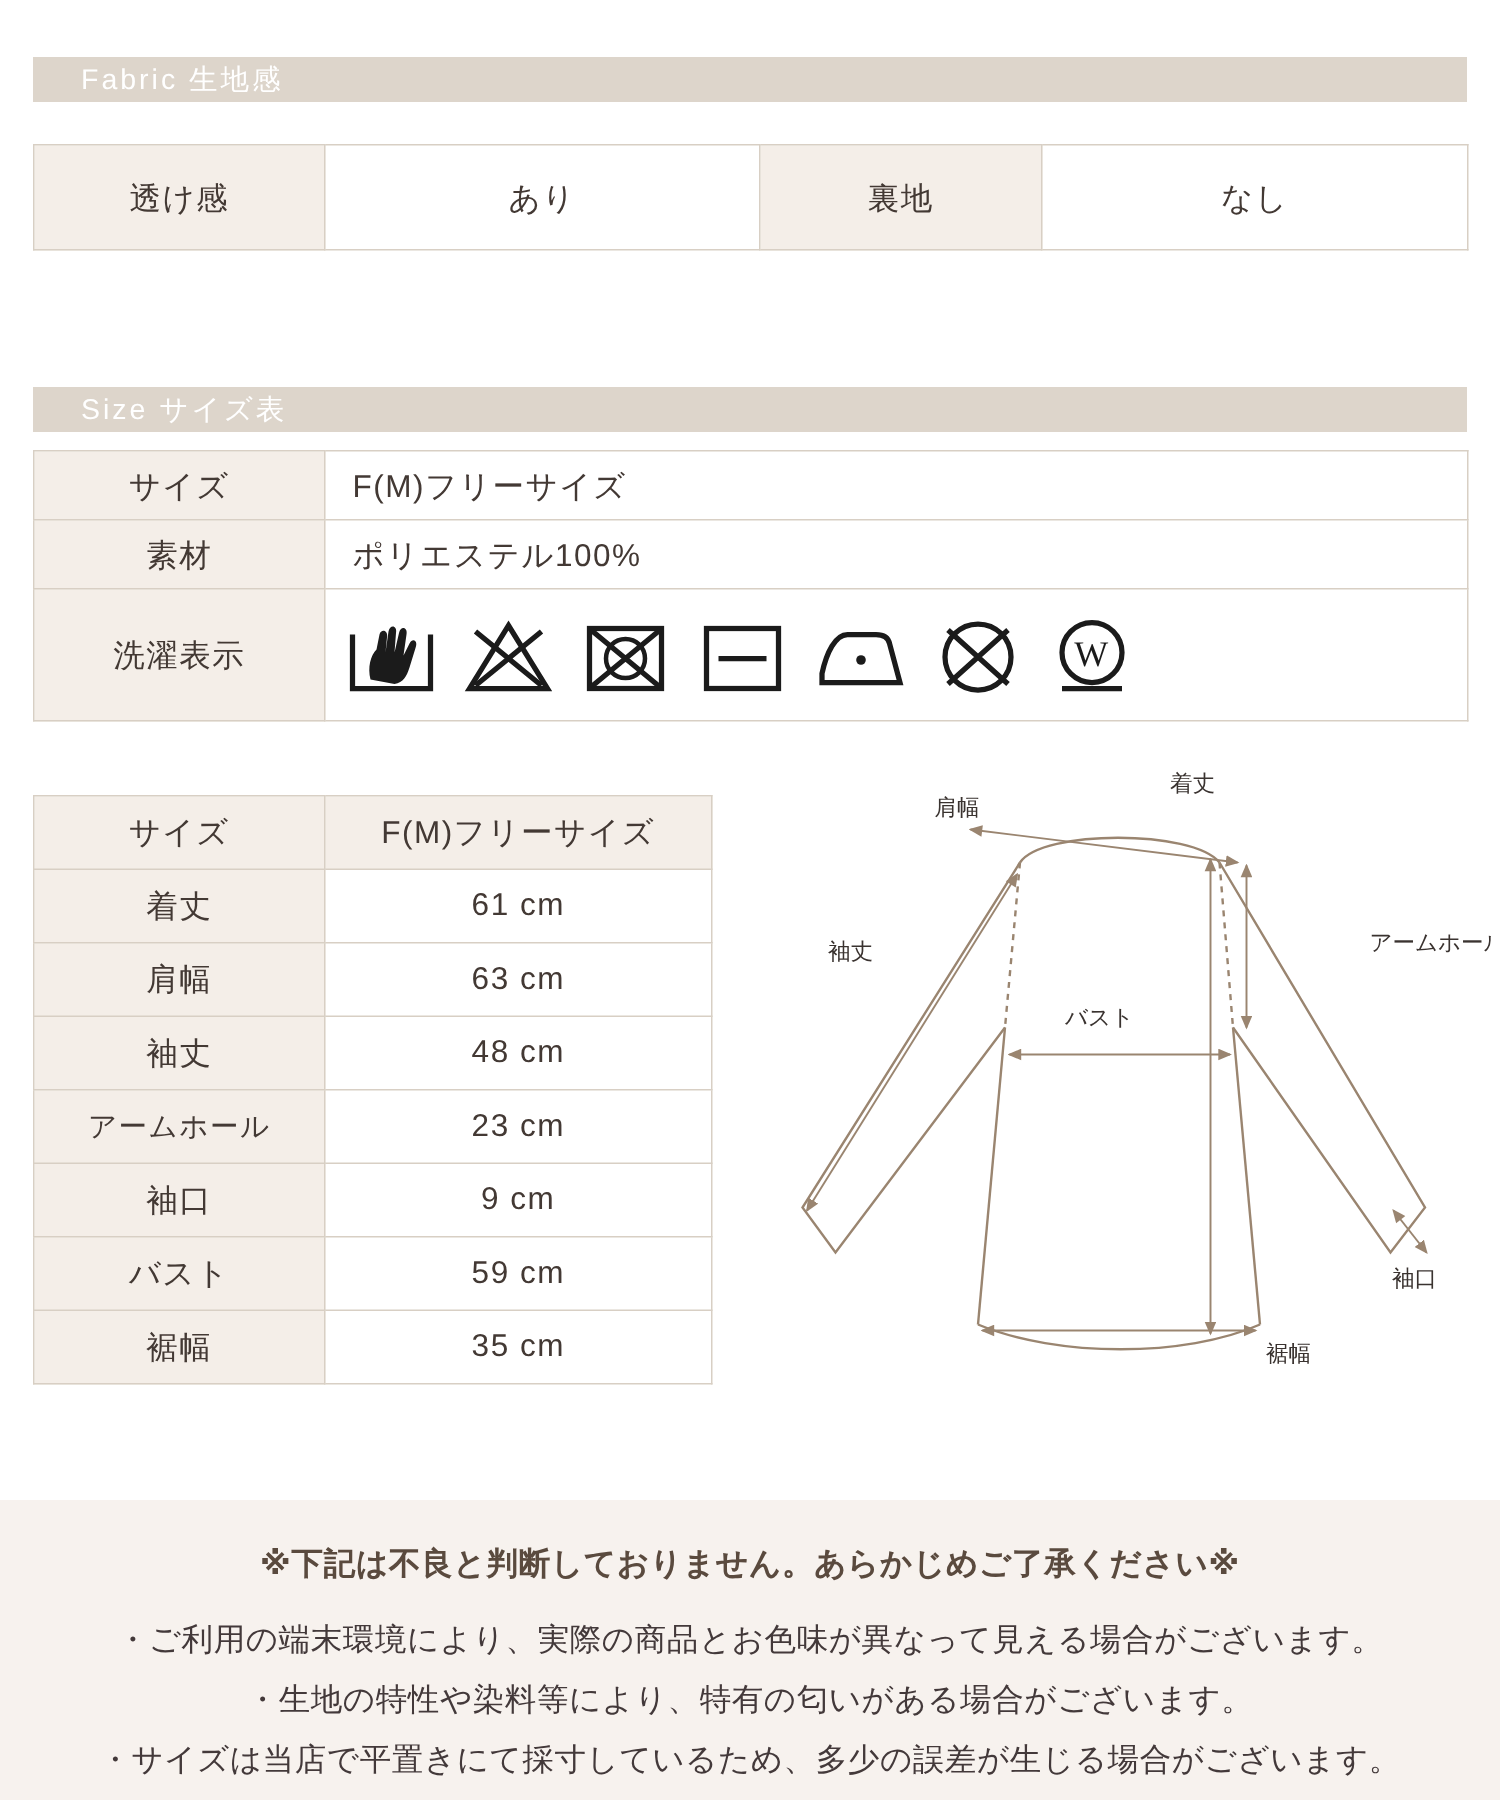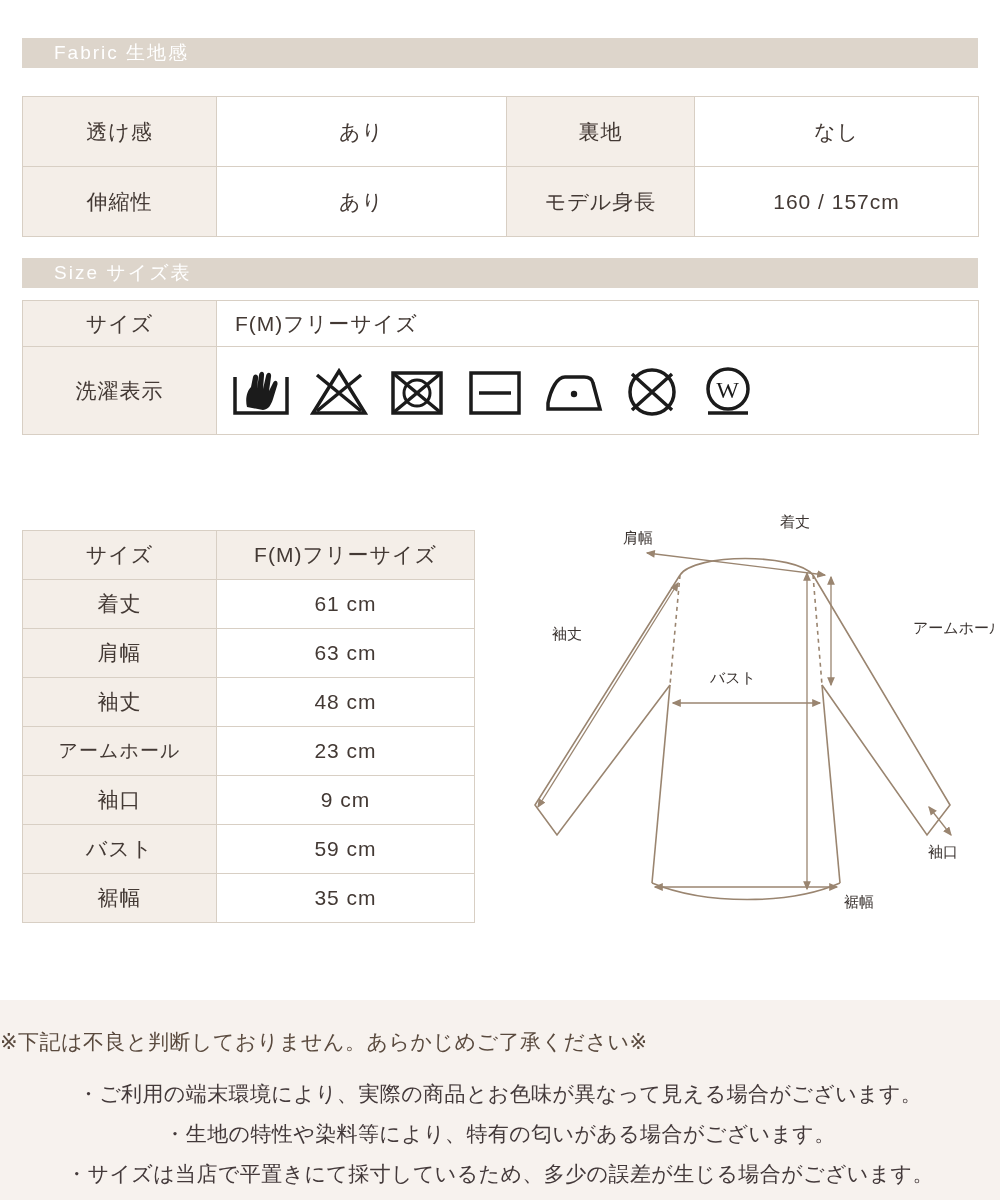--- a/index.html
+++ b/index.html
@@ -76,24 +76,26 @@
   }
 
   
   #notice {
     position: absolute;
     left: 0; top: 1000px;
     width: 1000px; height: 200px;
     background: #f7f2ee;
   }
   #notice .headline {
+    text-align: center;
     font-size: 21px;
     color: #5a4a3e;
     padding-top: 28px;
     letter-spacing: 0.5px;
+    font-weight: bold;
   }
   #notice ul {
     list-style: none;
     margin: 0; padding: 18px 0 0 0;
   }
   #notice li {
     font-size: 21px;
     color: #43393a;
     text-align: center;
     line-height: 1.9;
@@ -114,40 +116,38 @@
         <col style="width:188px">
         <col style="width:284px">
     </colgroup>
     <tbody>
       <tr>
         <td class="label">透け感</td>
         <td>あり</td>
         <td class="label">裏地</td>
         <td>なし</td>
       </tr>
-      <tr>
-        <td class="label">伸縮性</td>
-        <td>あり</td>
-        <td class="label">モデル身長</td>
-        <td>160 / 157cm</td>
-      </tr>
     </tbody>
   </table>
 
   <div class="section-bar" style="left:22px; top:258px; width:956px;padding-left:32px;">Size サイズ表</div>
 
   <table id="size-table">
     <colgroup>
         <col style="width:194px">
         <col style="width:762px">
       </colgroup>
     <tbody>
       <tr>
         <td class="label">サイズ</td>
         <td class="value">F(M)フリーサイズ</td>
+      </tr>
+      <tr>
+        <td class="label">素材</td>
+        <td class="value">ポリエステル100%</td>
       </tr>
       <tr>
         <td class="label">洗濯表示</td>
         <td class="wash">
           <div class="wash-icons">
 
             <span>
               <svg width="60" height="56" viewBox="0 0 60 56">
                 <path d="M4 14 L4 50 L56 50 L56 14" fill="none" stroke="#1b1b1b" stroke-width="3.5"></path>
                 <path d="M4 22 L56 22" fill="none" stroke="#1b1b1b" stroke-width="0"></path>

